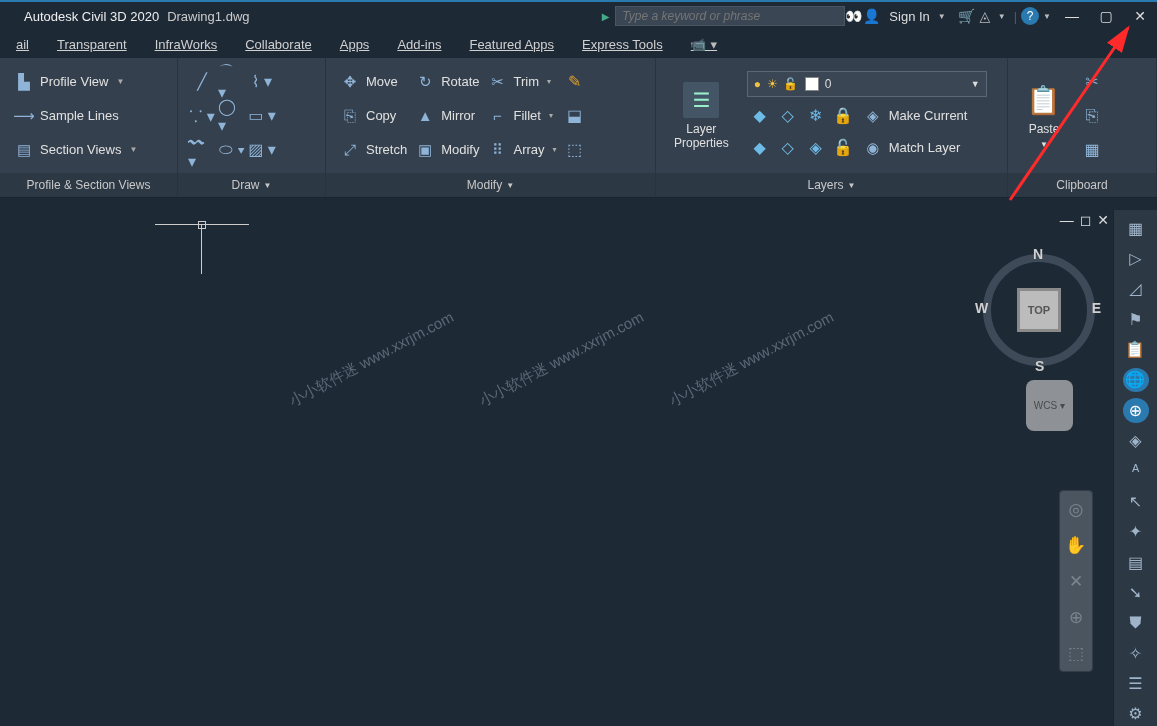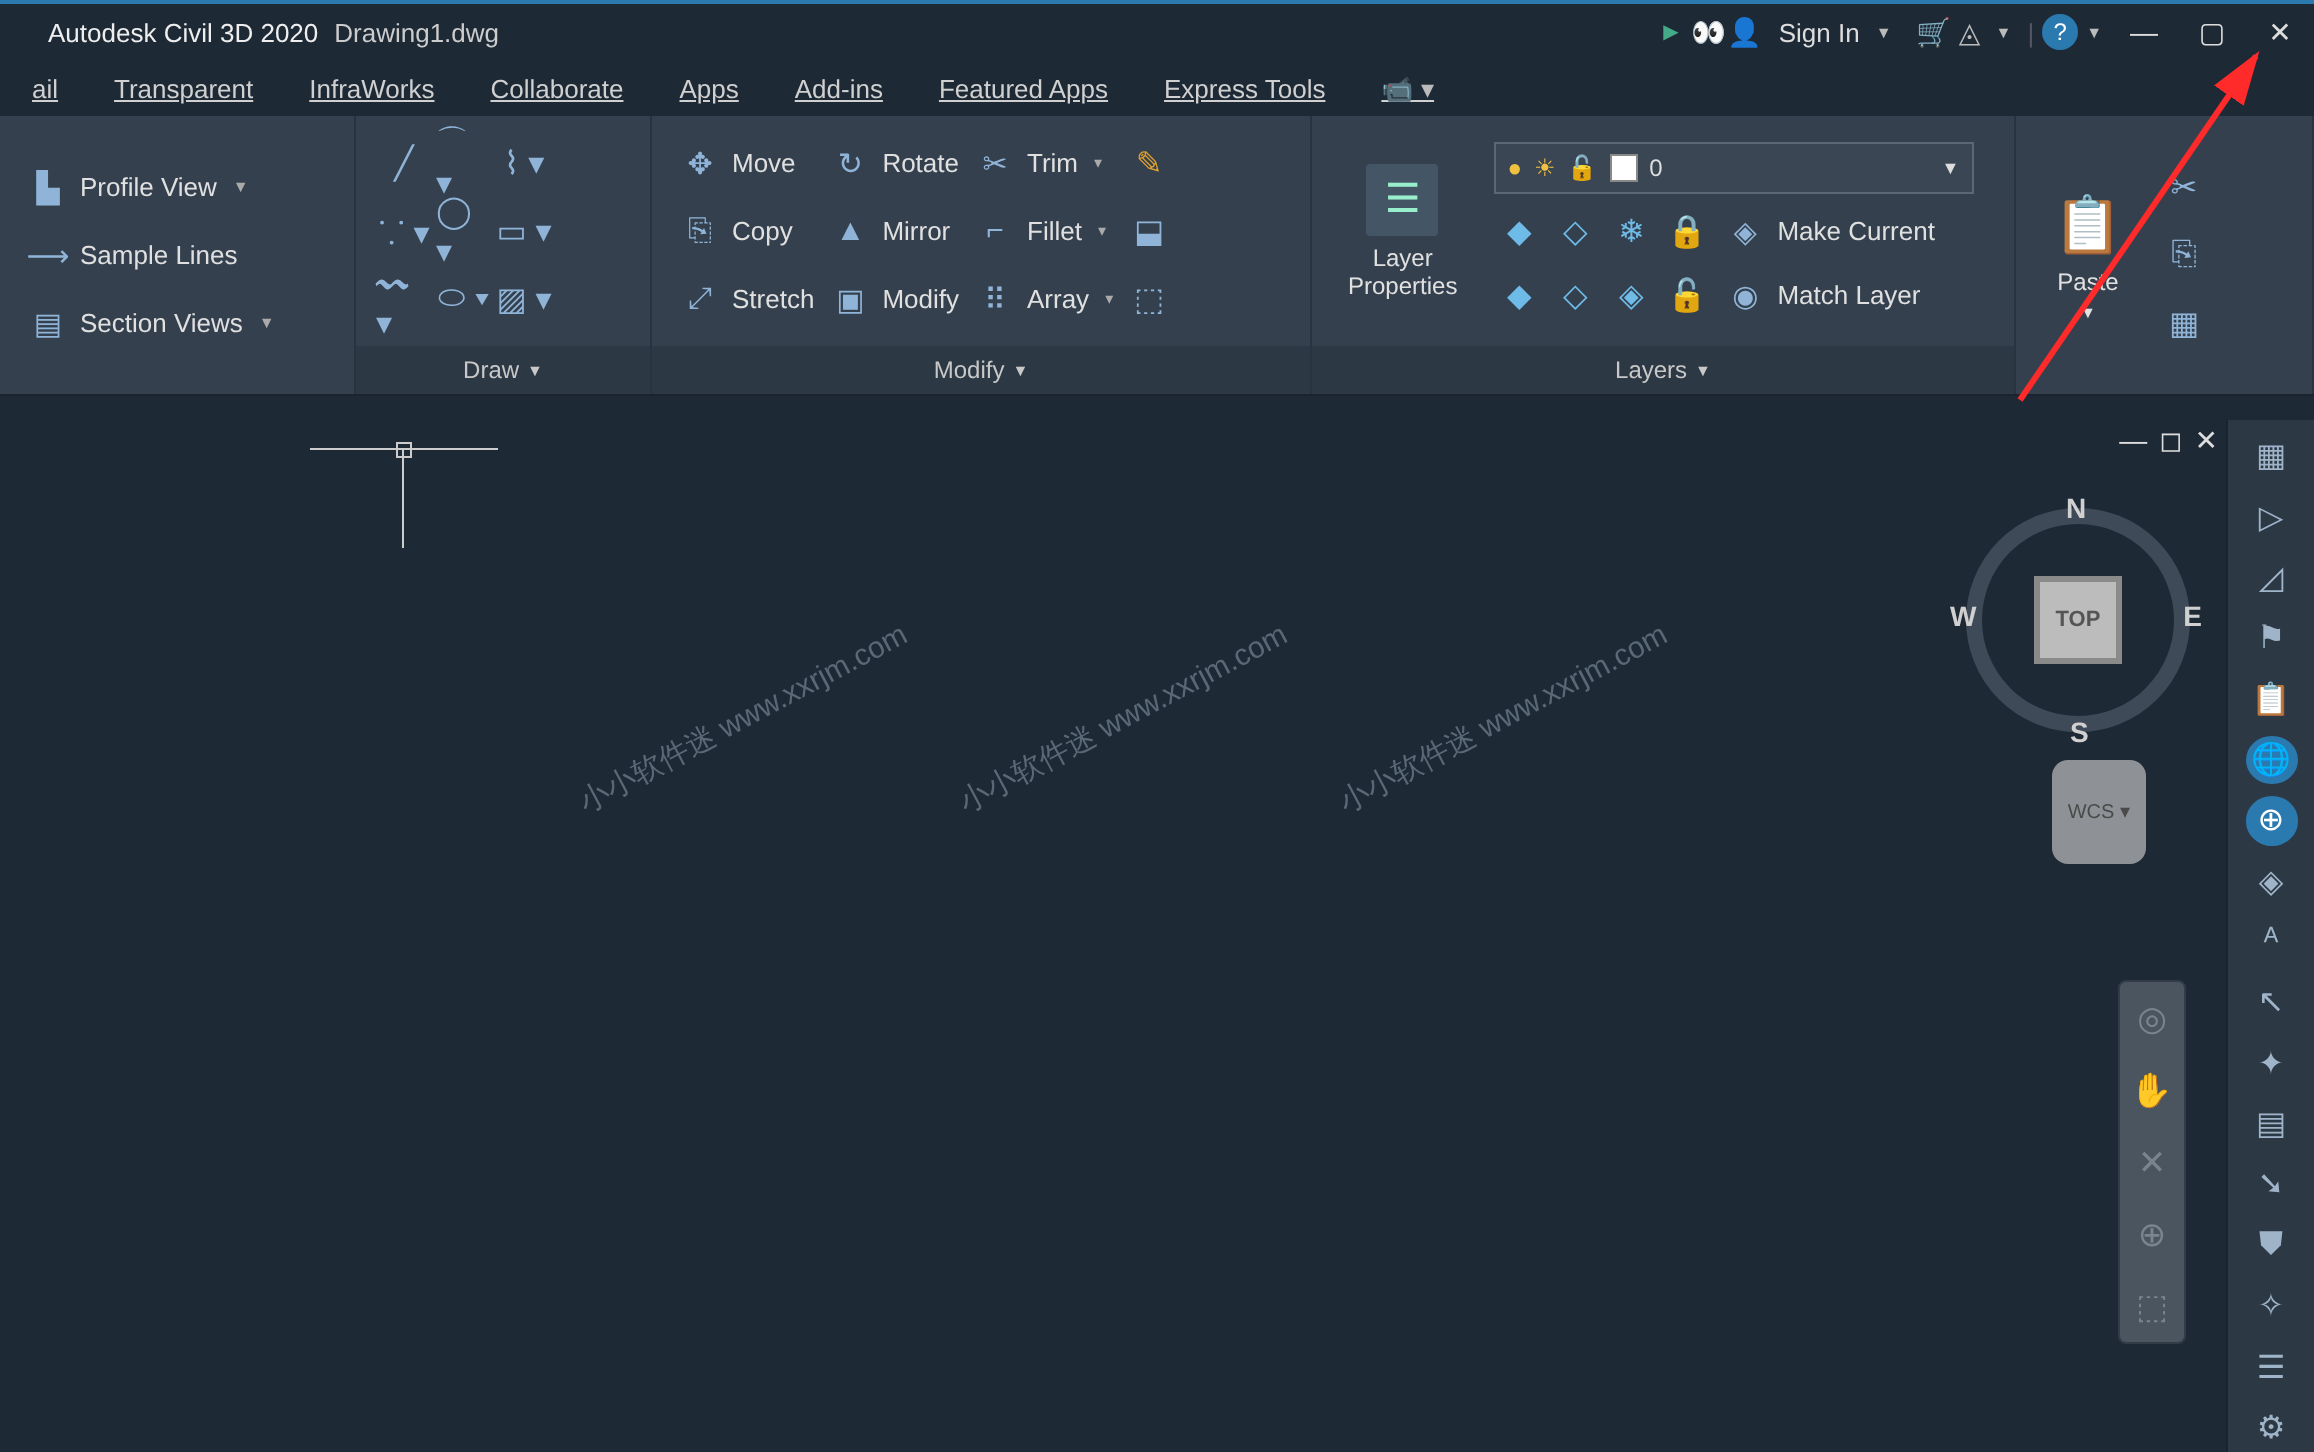--- a/index.html
+++ b/index.html
@@ -87,20 +87,21 @@
 svg { display:block; }
 </style>
 </head>
 <body>
 
 <div class="titlebar">
   <span class="appname">Autodesk Civil 3D 2020</span>
   <span class="filename">Drawing1.dwg</span>
   <div class="spacer"></div>
   <span class="playicon">▶</span>
+  <input class="search" placeholder="Type a keyword or phrase" style="">
   <span class="tb-icon">👀</span>
   <span class="tb-icon">👤</span>
   <div class="tb-btn">
       <span>Sign In</span>
       <span class="dd">▼</span>
     </div>
   <span class="tb-icon">🛒</span>
   <span class="tb-icon">◬</span>
     <span class="dd">▼</span>
   <span style="color:#556;padding:0 4px">|</span>
@@ -139,20 +140,21 @@
             <span class="ic">⟶</span>
             <span>Sample Lines</span>
           </div>
         <div class="rbtn">
             <span class="ic">▤</span>
             <span>Section Views</span>
             <span class="dd">▼</span>
           </div>
       </div>
     </div>
+    <div class="panel-title">Profile &amp; Section Views</div>
   </div>
 
   <div class="panel" style="width:148px">
     <div class="panel-body">
       <div class="stack3">
         <div style="display:flex;gap:2px">
           <div class="iconcell">╱</div>
           <div class="iconcell">⌒ ▾</div>
           <div class="iconcell">⌇ ▾</div>
         </div>
@@ -282,20 +284,21 @@
         <div class="bigic" style="background:transparent;color:#c0a060;font-size:28px">📋</div>
         <span>Paste</span>
         <span class="dd" style="font-size:8px">▼</span>
       </div>
       <div class="stack3">
         <div class="iconcell">✂</div>
         <div class="iconcell">⎘</div>
         <div class="iconcell">▦</div>
       </div>
     </div>
+    <div class="panel-title">Clipboard</div>
   </div>
 </div>
 
 <div class="tabstrip"></div>
 
 <div class="canvas">
   <div class="crosshair-h"></div>
   <div class="crosshair-v"></div>
   <div class="crosshair-box"></div>
 

